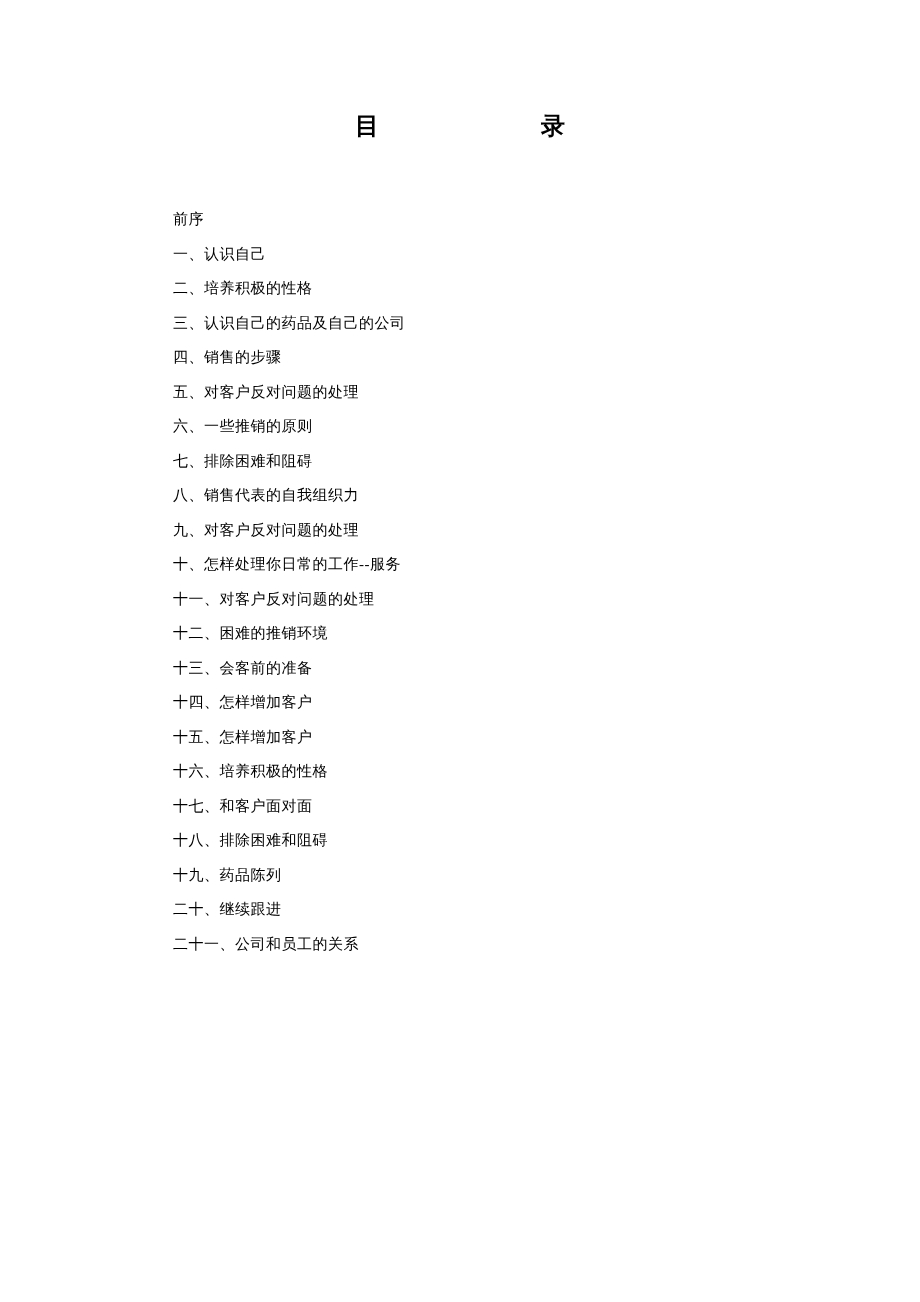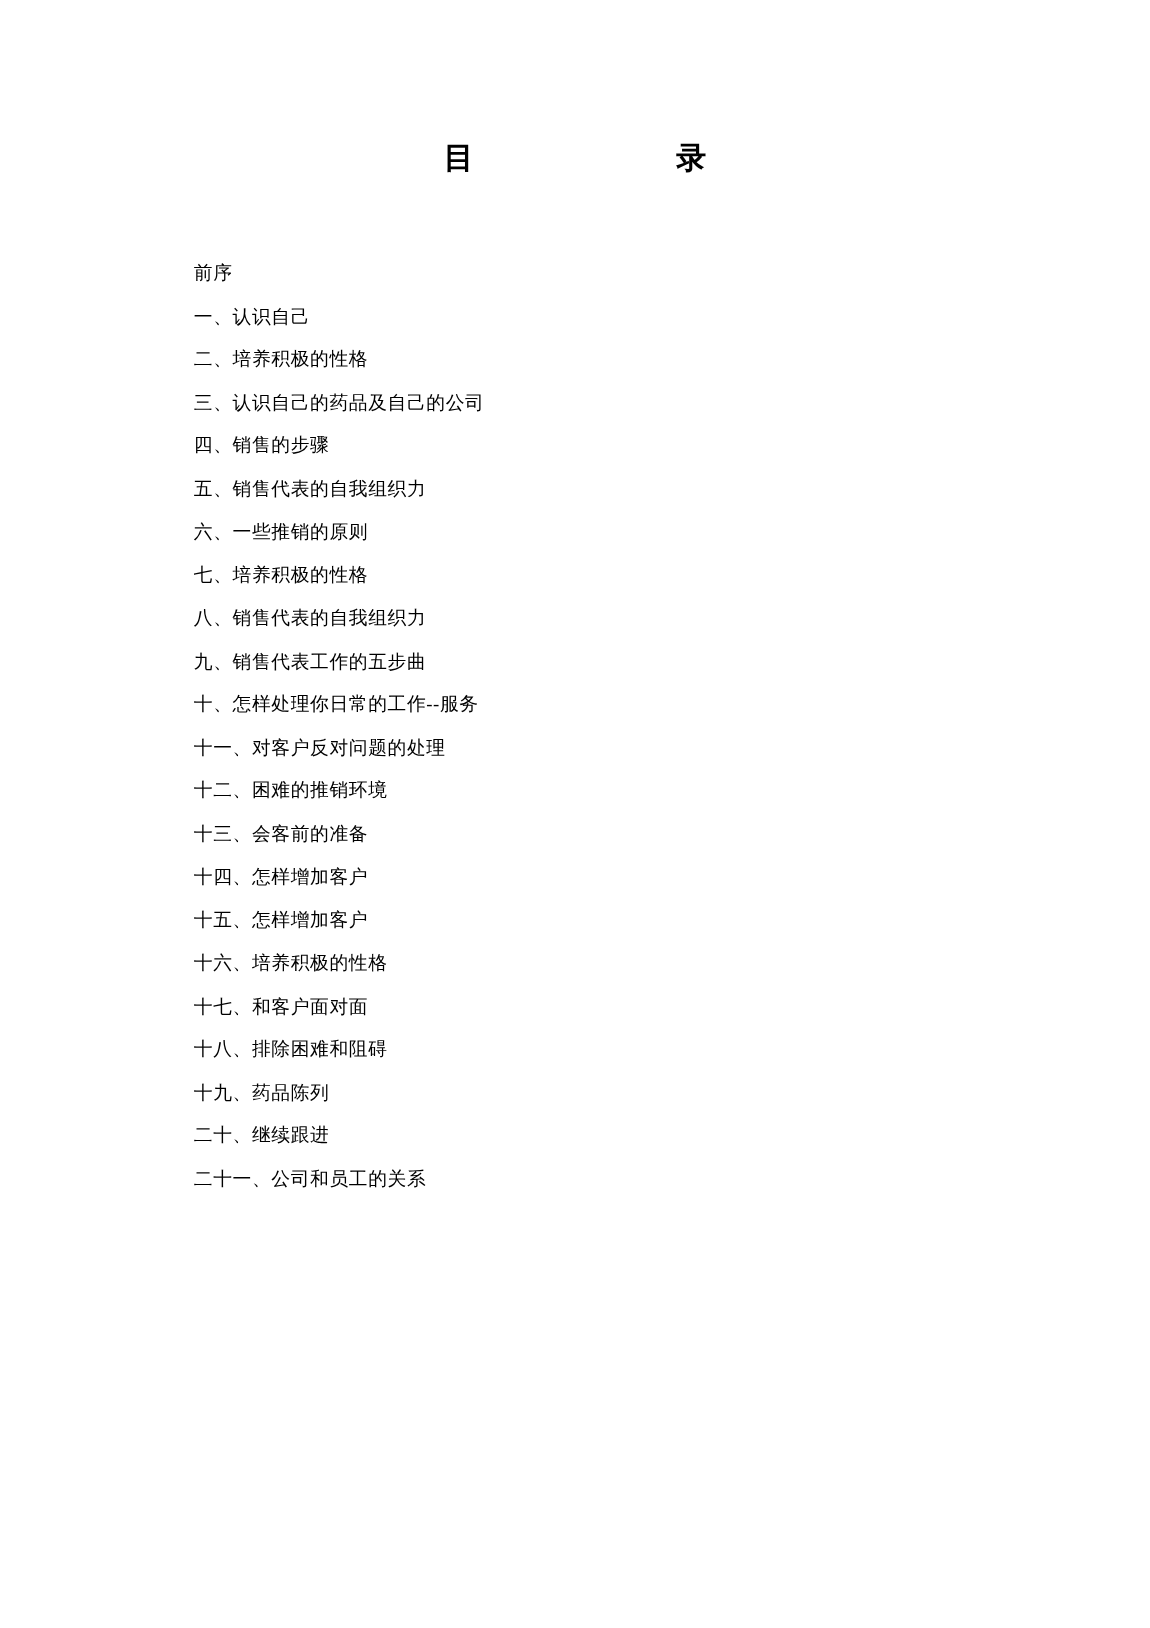--- a/index.html
+++ b/index.html
@@ -19,41 +19,42 @@
       font-weight: bold;
       font-size: 24px;
     }
     .toc-list {
       list-style: none;
     }
     .toc-item {
       font-size: 15px;
       line-height: 2.3;
       letter-spacing: 0.5px;
+      margin-left: 18px;
     }
   </style>
 </head>
 <body>
 
 <div class="title-row">
   <span>目</span>
   <span>录</span>
 </div>
 
 <ul class="toc-list">
   <li class="toc-item">前序</li>
   <li class="toc-item">一、认识自己</li>
   <li class="toc-item">二、培养积极的性格</li>
   <li class="toc-item">三、认识自己的药品及自己的公司</li>
   <li class="toc-item">四、销售的步骤</li>
-  <li class="toc-item">五、销售代表的自我组织力</li>
+  <li class="toc-item">五、对客户反对问题的处理</li>
   <li class="toc-item">六、一些推销的原则</li>
-  <li class="toc-item">七、培养积极的性格</li>
+  <li class="toc-item">七、排除困难和阻碍</li>
   <li class="toc-item">八、销售代表的自我组织力</li>
-  <li class="toc-item">九、销售代表工作的五步曲</li>
+  <li class="toc-item">九、对客户反对问题的处理</li>
   <li class="toc-item">十、怎样处理你日常的工作--服务</li>
   <li class="toc-item">十一、对客户反对问题的处理</li>
   <li class="toc-item">十二、困难的推销环境</li>
   <li class="toc-item">十三、会客前的准备</li>
   <li class="toc-item">十四、怎样增加客户</li>
   <li class="toc-item">十五、怎样增加客户</li>
   <li class="toc-item">十六、培养积极的性格</li>
   <li class="toc-item">十七、和客户面对面</li>
   <li class="toc-item">十八、排除困难和阻碍</li>
   <li class="toc-item">十九、药品陈列</li>

